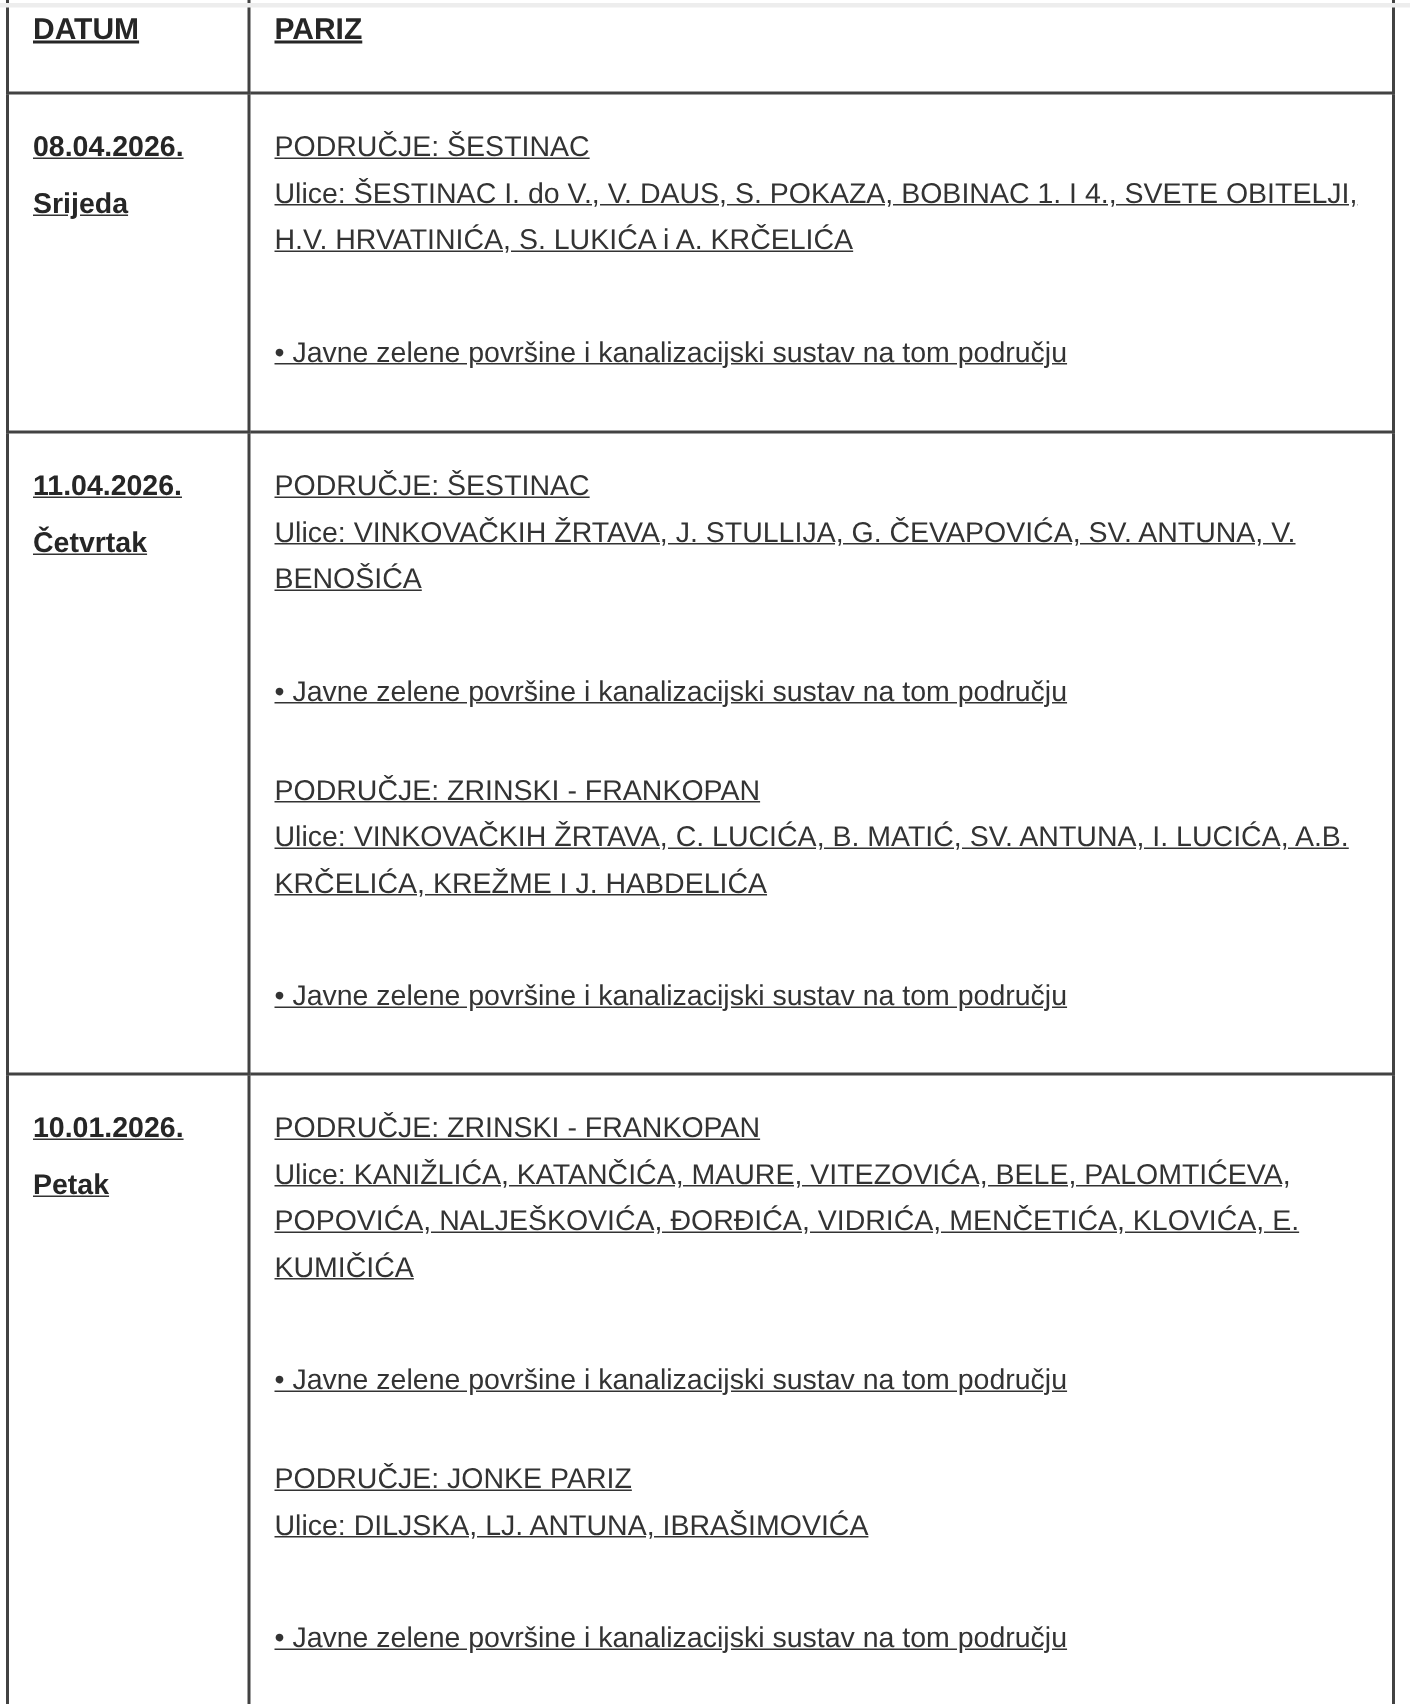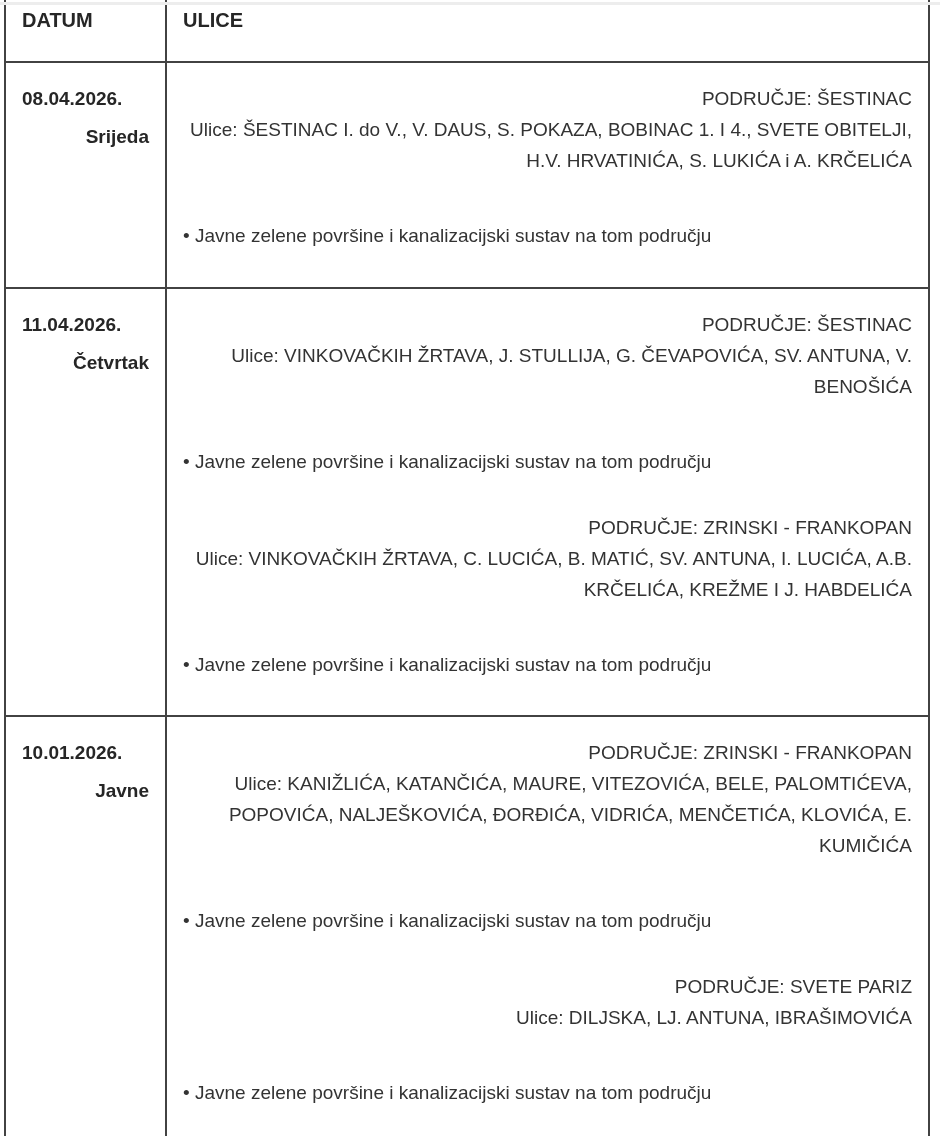--- a/index.html
+++ b/index.html
@@ -19,20 +19,21 @@
     width: 924px;
     border-collapse: collapse;
     table-layout: fixed;
   }
   col.c-date { width: 161px; }
   col.c-streets { width: 763px; }
   th, td {
     border: 2px solid #424242;
     vertical-align: top;
     text-align: left;
+    text-decoration: underline;
   }
   thead th {
     border-top: none;
     height: 62px;
     padding: 5px 16px 0 16px;
     font-size: 20px;
     line-height: 31px;
     font-weight: bold;
     color: #262626;
   }
@@ -47,39 +48,38 @@
   tr.r2 { height: 419px; }
   tr.r3 { height: 420px; }
   .date {
     font-weight: bold;
     color: #262626;
   }
   .day {
     font-weight: bold;
     color: #262626;
     margin-top: 7px;
-    text-align: right;
   }
-  .section-text { margin: 0 0 44px 0; text-align: right; }
+  .section-text { margin: 0 0 44px 0; }
   .note { margin: 0 0 35px 0; }
 </style>
 </head>
 <body>
 
 <div class="top-rule"></div>
 
 <table class="schedule">
   <colgroup>
     <col class="c-date">
     <col class="c-streets">
   </colgroup>
   <thead>
     <tr>
       <th>DATUM</th>
-      <th>ULICE</th>
+      <th>PARIZ</th>
     </tr>
   </thead>
   <tbody>
 
     <tr class="r1">
       <td>
         <div class="date">08.04.2026.</div>
         <div class="day">Srijeda</div>
       </td>
       <td>
@@ -112,33 +112,33 @@
             <span>Ulice: VINKOVAČKIH ŽRTAVA, C. LUCIĆA, B. MATIĆ, SV. ANTUNA, I. LUCIĆA, A.B. KRČELIĆA, KREŽME I J. HABDELIĆA</span>
           </p>
           <p class="note">• Javne zelene površine i kanalizacijski sustav na tom području</p>
         </div>
       </td>
     </tr>
 
     <tr class="r3">
       <td>
         <div class="date">10.01.2026.</div>
-        <div class="day">Javne</div>
+        <div class="day">Petak</div>
       </td>
       <td>
         <div>
           <p class="section-text">
             <span>PODRUČJE: ZRINSKI - FRANKOPAN</span><br>
             <span>Ulice: KANIŽLIĆA, KATANČIĆA, MAURE, VITEZOVIĆA, BELE, PALOMTIĆEVA, POPOVIĆA, NALJEŠKOVIĆA, ĐORĐIĆA, VIDRIĆA, MENČETIĆA, KLOVIĆA, E. KUMIČIĆA</span>
           </p>
           <p class="note">• Javne zelene površine i kanalizacijski sustav na tom području</p>
         </div>
         <div>
           <p class="section-text">
-            <span>PODRUČJE: SVETE PARIZ</span><br>
+            <span>PODRUČJE: JONKE PARIZ</span><br>
             <span>Ulice: DILJSKA, LJ. ANTUNA, IBRAŠIMOVIĆA</span>
           </p>
           <p class="note">• Javne zelene površine i kanalizacijski sustav na tom području</p>
         </div>
       </td>
     </tr>
 
   </tbody>
 </table>
 

